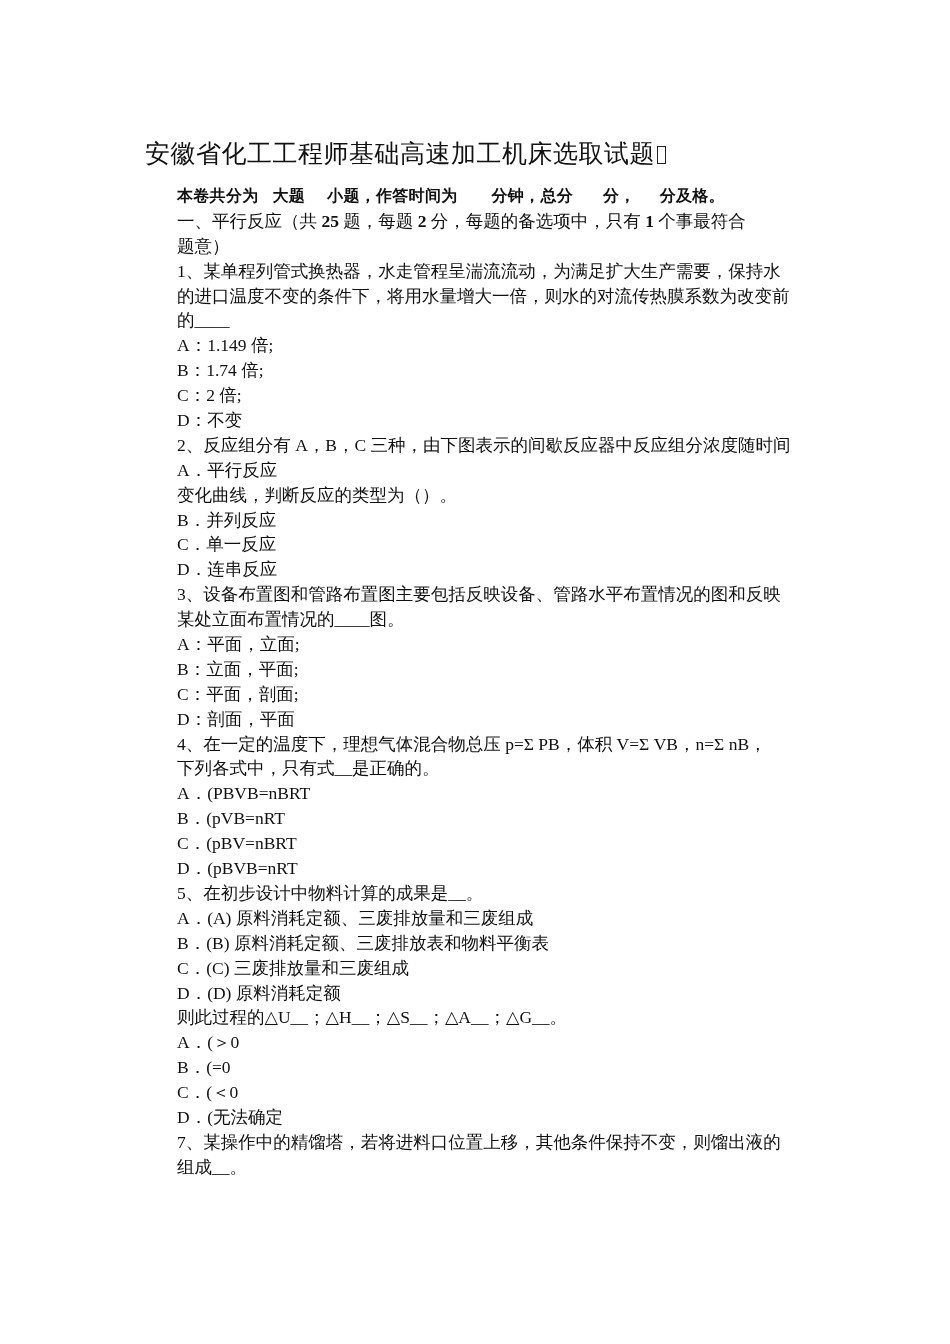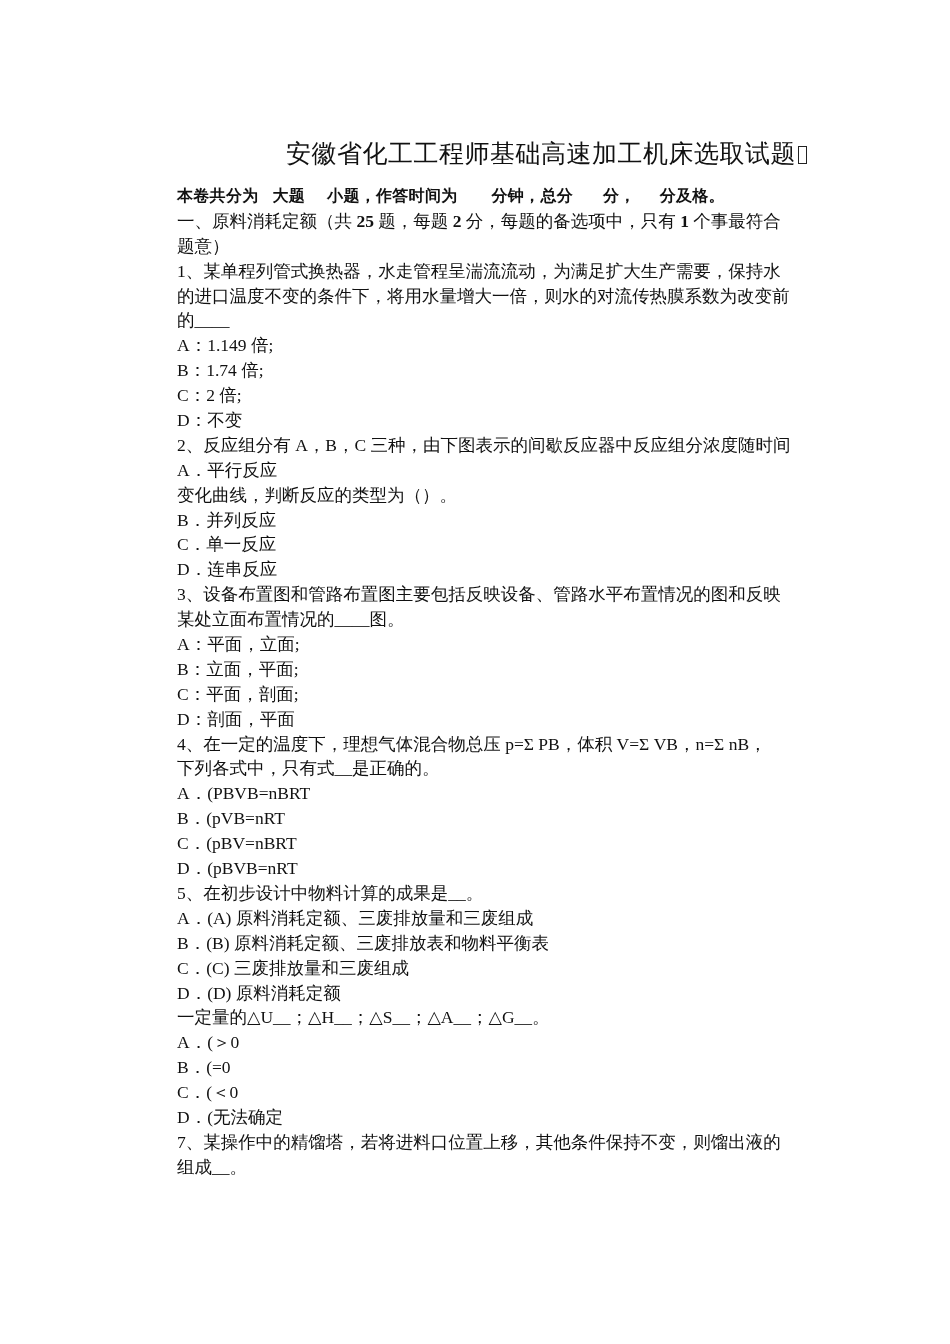--- a/index.html
+++ b/index.html
@@ -4,21 +4,21 @@
 <style>
   html, body { margin: 0; padding: 0; background: #ffffff; }
   body {
     width: 950px; height: 1344px; position: relative; overflow: hidden;
     font-family: "Liberation Serif", "DejaVu Serif", serif;
     color: #111111;
   }
   .page { position: absolute; left: 145px; top: 0; width: 662px; }
   .title {
     position: absolute; left: 0; top: 137px; width: 662px;
-    text-align: right; font-size: 25px; letter-spacing: 0.5px;
+    text-align: left; font-size: 25px; letter-spacing: 0.5px;
     font-weight: normal;
   }
   .body { position: absolute; left: 0; top: 184px; width: 662px; }
   .line {
     font-size: 17.5px; line-height: 24.9px; height: 24.9px;
     white-space: nowrap; overflow: visible; margin-left: 32px;
   }
   .bold-line { font-family: "DejaVu Sans", "Liberation Sans", sans-serif; font-weight: bold; font-size: 16px; letter-spacing: 0.3px; }
   .gap { display: inline-block; }
   b.num { font-weight: bold; }
@@ -29,21 +29,21 @@
 
 <div class="page">
   <div class="title"><span>安徽省化工工程师基础高速加工机床选取试题</span><span class="tofu"></span></div>
 
   <div class="body">
     <div class="line bold-line">
       <span>本卷共分为</span><span class="gap" style="width:14px"></span><span>大题</span><span class="gap" style="width:22px"></span><span>小题，作答时间为</span><span class="gap" style="width:34px"></span><span>分钟，总分</span><span class="gap" style="width:30px"></span><span>分，</span><span class="gap" style="width:24px"></span><span>分及格。</span>
     </div>
 
     <div class="line">
-      <span>一、原料消耗定额（共</span>
+      <span>一、平行反应（共</span>
       <b class="num">25</b>
       <span>题，每题</span>
       <b class="num">2</b>
       <span>分，每题的备选项中，只有</span>
       <b class="num">1</b>
       <span>个事最符合</span>
     </div>
     <div class="line">题意）</div>
 
     <div id="questions">
@@ -81,21 +81,21 @@
           <div class="line">D．(pBVB=nRT</div>
         </div>
         <div>
           <div class="line">5、在初步设计中物料计算的成果是__。</div>
           <div class="line">A．(A) 原料消耗定额、三废排放量和三废组成</div>
           <div class="line">B．(B) 原料消耗定额、三废排放表和物料平衡表</div>
           <div class="line">C．(C) 三废排放量和三废组成</div>
           <div class="line">D．(D) 原料消耗定额</div>
         </div>
         <div>
-          <div class="line">一定量的△U__；△H__；△S__；△A__；△G__。</div>
+          <div class="line">则此过程的△U__；△H__；△S__；△A__；△G__。</div>
           <div class="line">A．(＞0</div>
           <div class="line">B．(=0</div>
           <div class="line">C．(＜0</div>
           <div class="line">D．(无法确定</div>
         </div>
         <div>
           <div class="line">7、某操作中的精馏塔，若将进料口位置上移，其他条件保持不变，则馏出液的</div>
           <div class="line">组成__。</div>
         </div>
       </div>

